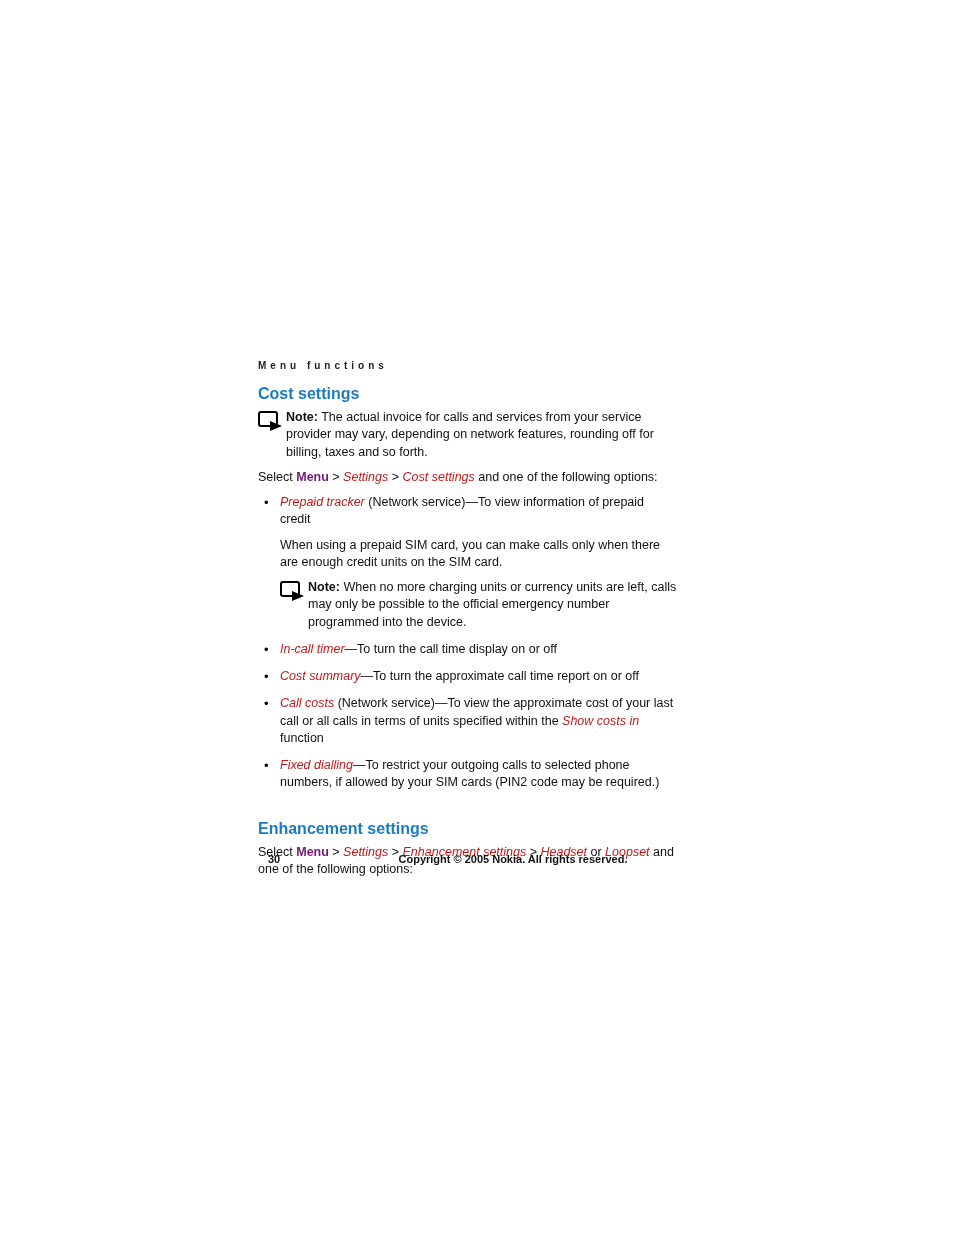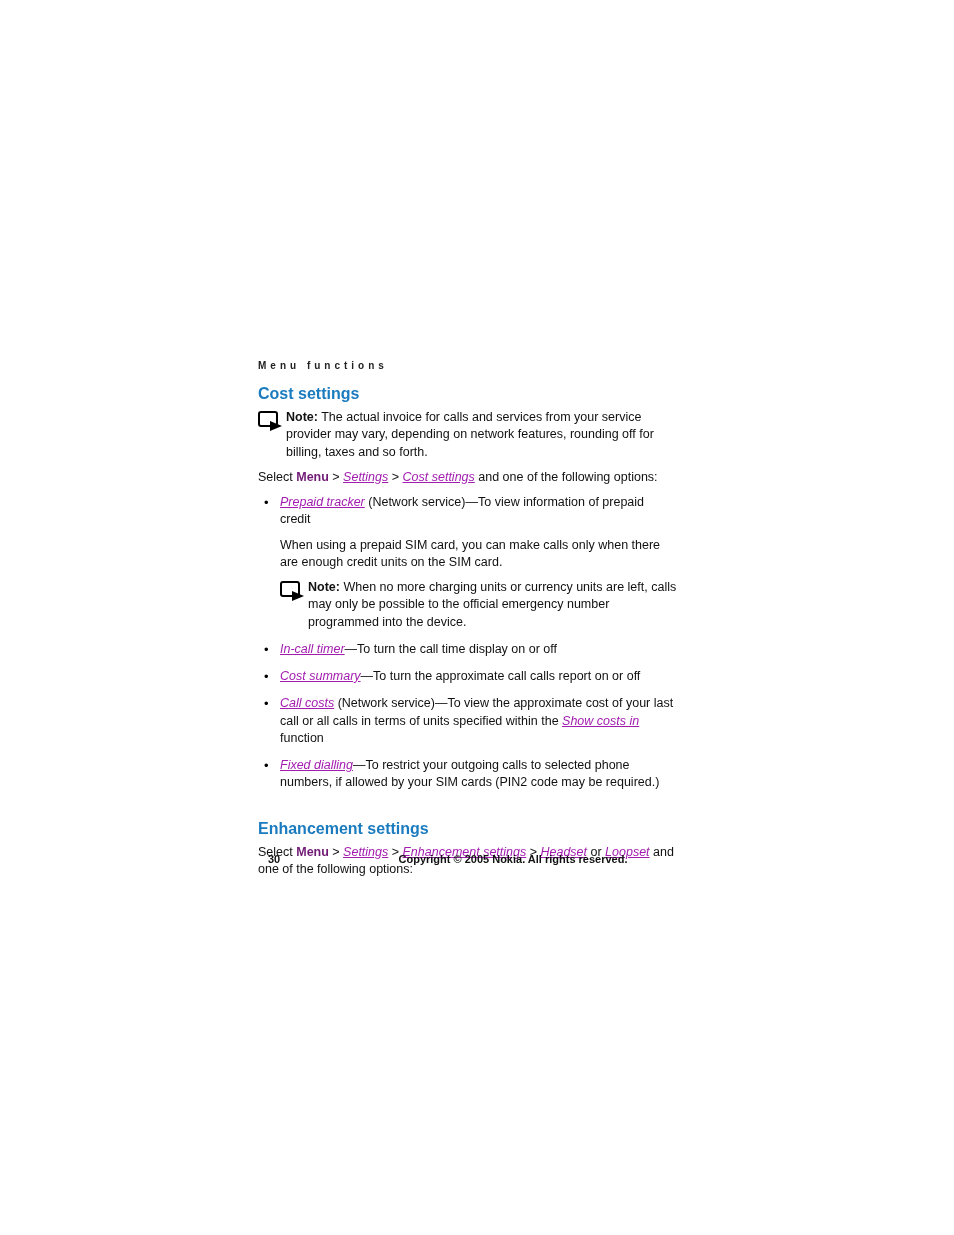--- a/index.html
+++ b/index.html
@@ -48,21 +48,21 @@
   }
   .note-icon-box {
     width: 28px;
     flex: 0 0 28px;
     padding-top: 2px;
   }
   .note-icon svg { display:block; }
   .note-text { flex: 1; }
   .bold { font-weight: 700; }
   .nav-green-bold { color: #701a75; font-weight: 700; }
-  .nav-green-italic { color: #a21caf; font-style: italic; text-decoration: underline; }
+  .nav-green-italic { color: #b91c1c; font-style: italic; }
   ul.bullets {
     list-style: none;
     padding: 0;
     margin: 4px 0 0 0;
   }
   ul.bullets > li {
     position: relative;
     padding-left: 22px;
     margin-bottom: 10px;
     font-size: 12.5px;
@@ -148,21 +148,21 @@
           </div>
           <div class="note-text">
             <span class="bold">Note:</span><span> When no more charging units or currency units are left, calls may only be possible to the official emergency number programmed into the device.</span>
           </div>
         </div>
       </li>
       <li>
         <span class="nav-green-italic">In-call timer</span><span>—To turn the call time display on or off</span>
       </li>
       <li>
-        <span class="nav-green-italic">Cost summary</span><span>—To turn the approximate call calls report on or off</span>
+        <span class="nav-green-italic">Cost summary</span><span>—To turn the approximate call time report on or off</span>
       </li>
       <li>
         <span class="nav-green-italic">Call costs</span><span> (Network service)—To view the approximate cost of your last call or all calls in terms of units specified within the </span><span class="nav-green-italic">Show costs in</span><span> function</span>
       </li>
       <li>
         <span class="nav-green-italic">Fixed dialling</span><span>—To restrict your outgoing calls to selected phone numbers, if allowed by your SIM cards (PIN2 code may be required.)</span>
       </li>
     </ul>
 
     <div class="section-gap"></div>

